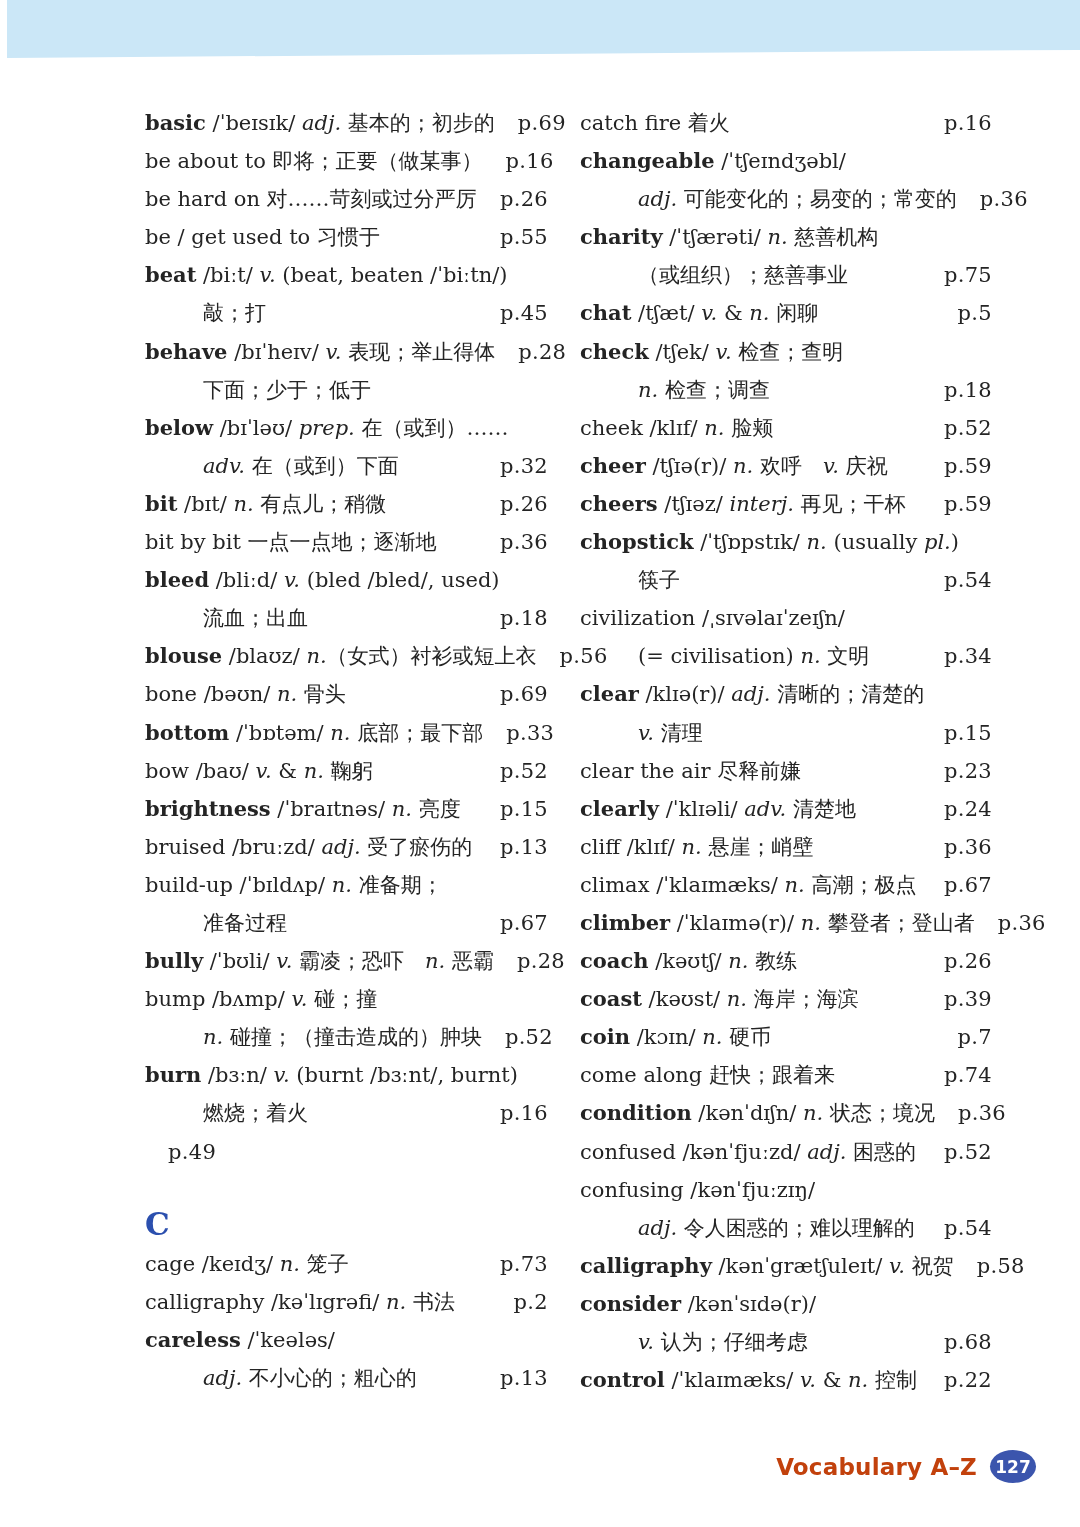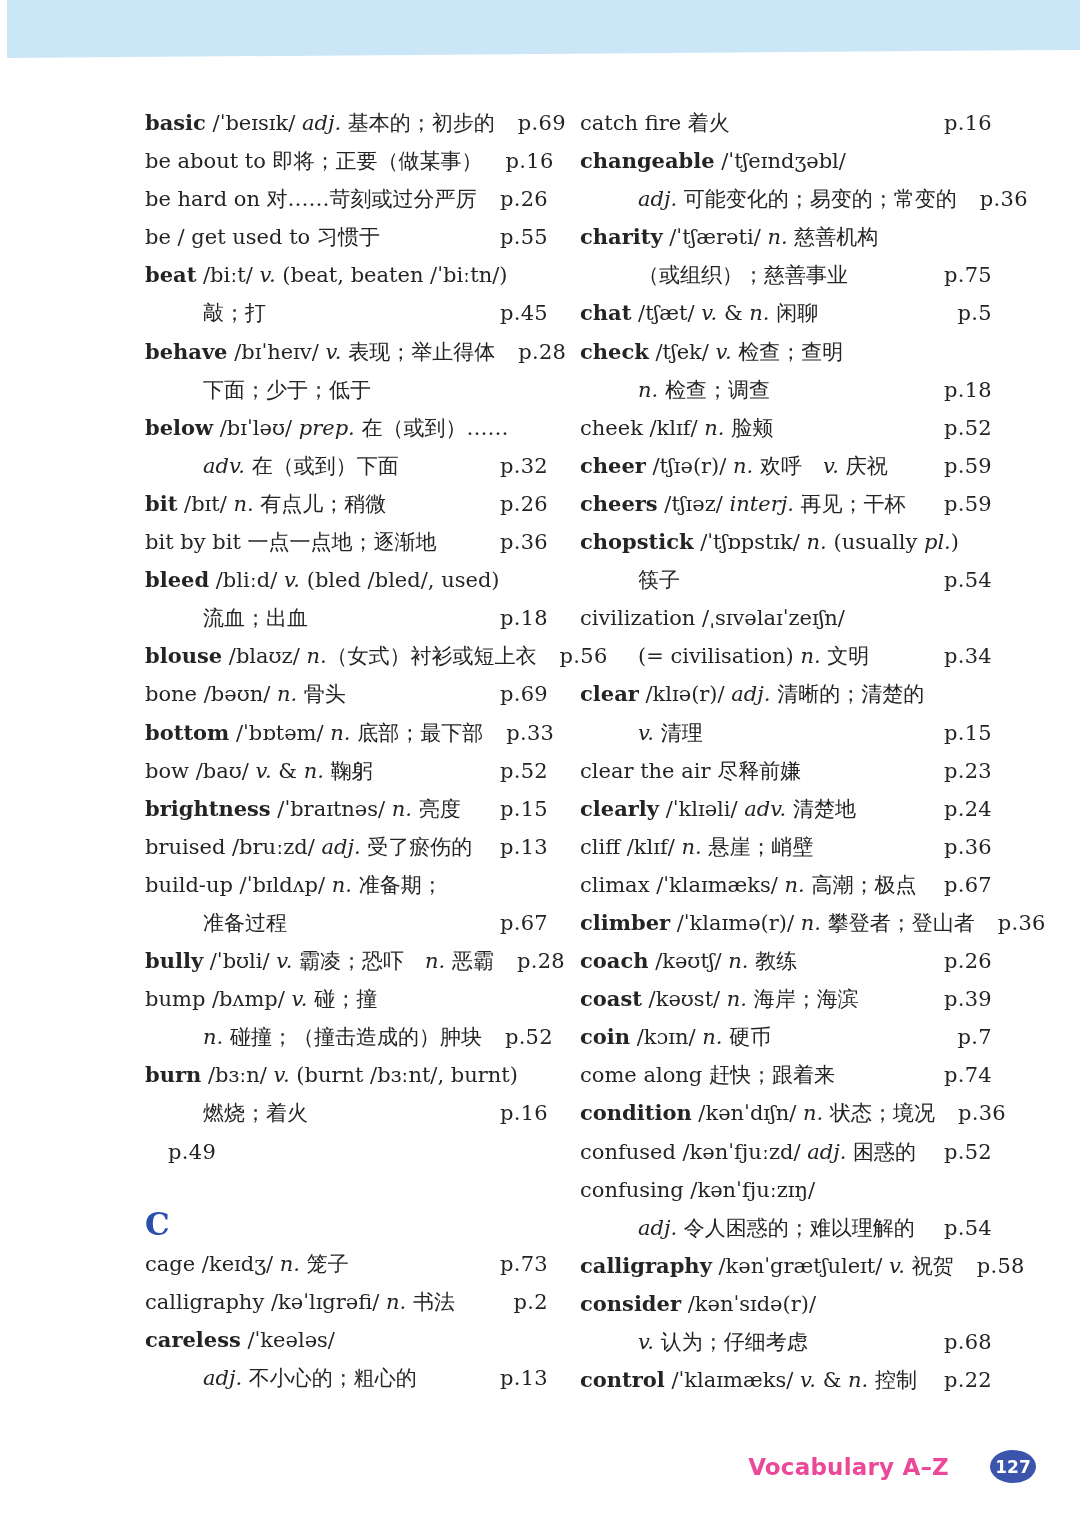--- a/index.html
+++ b/index.html
@@ -426,16 +426,16 @@
       </div>
       <div>
         <div class="line">
           <span class="txt"><span class="bold">control</span><span> /ˈklaɪmæks/ </span><span class="ital">v.</span><span> &amp; </span><span class="ital">n.</span><span> 控制</span></span>
           <span class="pg">p.22</span>
         </div>
       </div>
     </div>
 
   <div class="footer">
-    <span class="footer-label" style="color: #ec4899;">Vocabulary A–Z</span>
-    <span class="badge" style="background: rgb(59, 85, 173); margin-left: 28px;">127</span>
+    <span class="footer-label" style="color: #c2410c;">Vocabulary A–Z</span>
+    <span class="badge" style="background: rgb(59, 85, 173);">127</span>
   </div>
 </div>
 
 </body></html>

